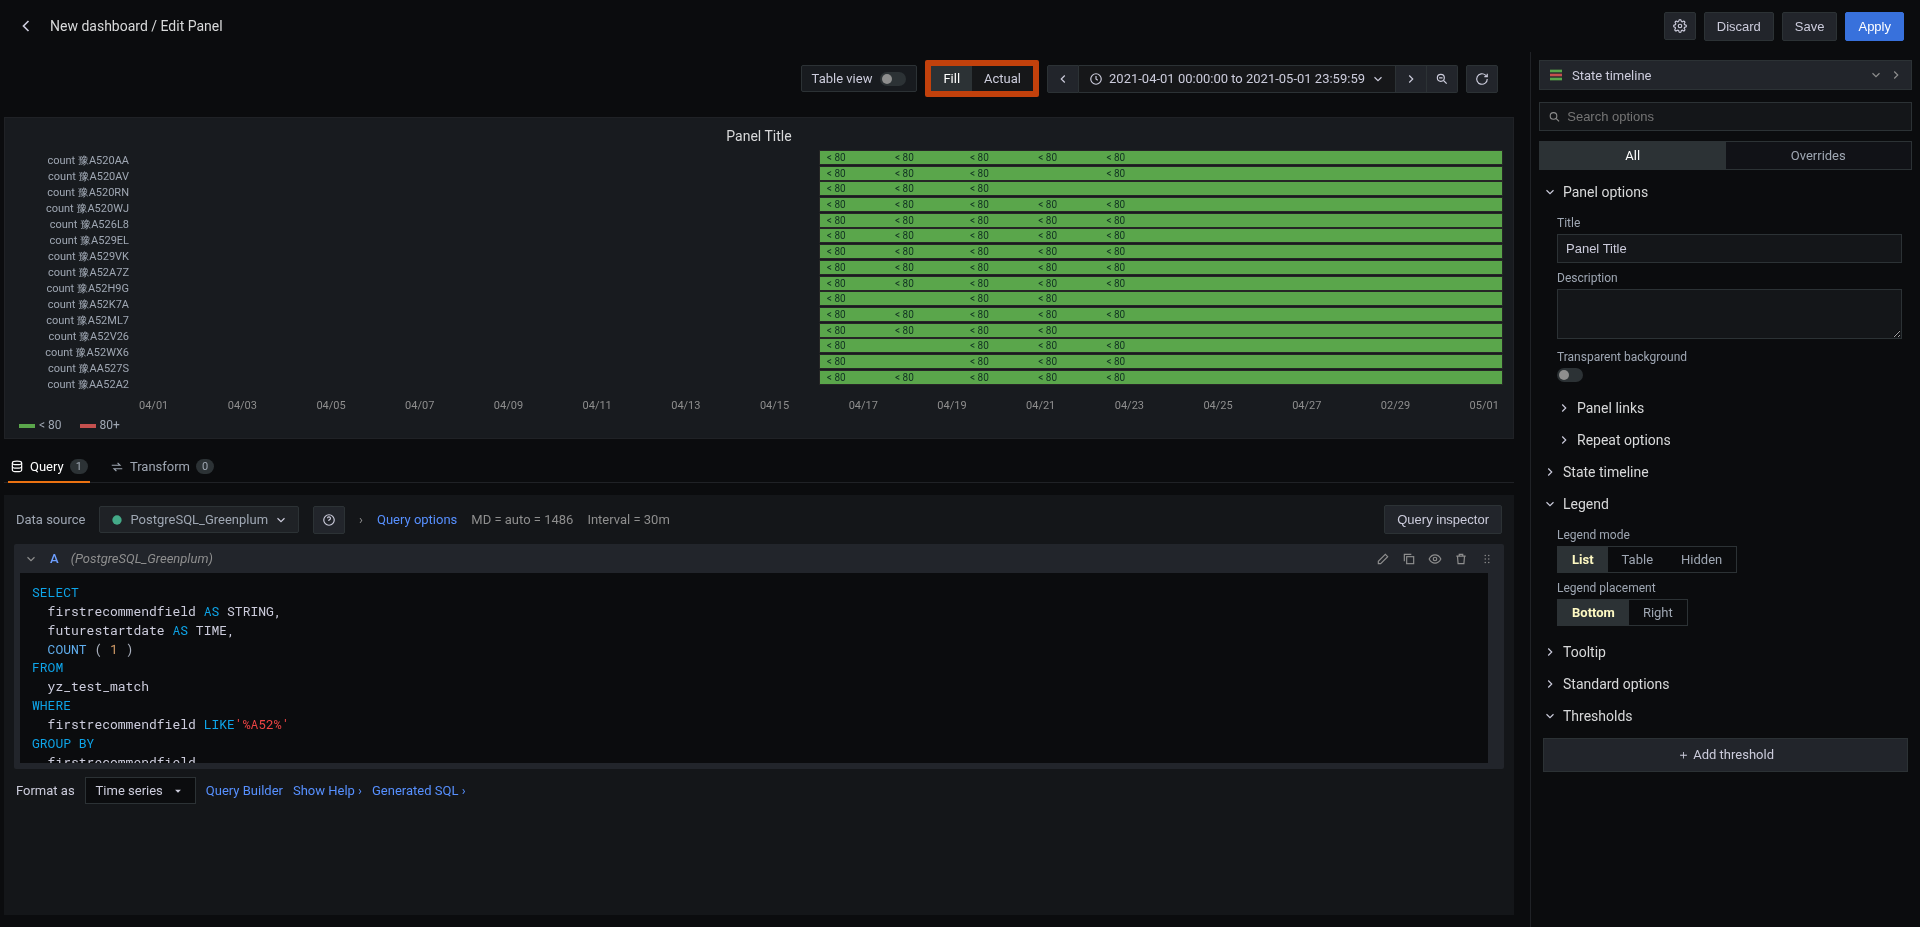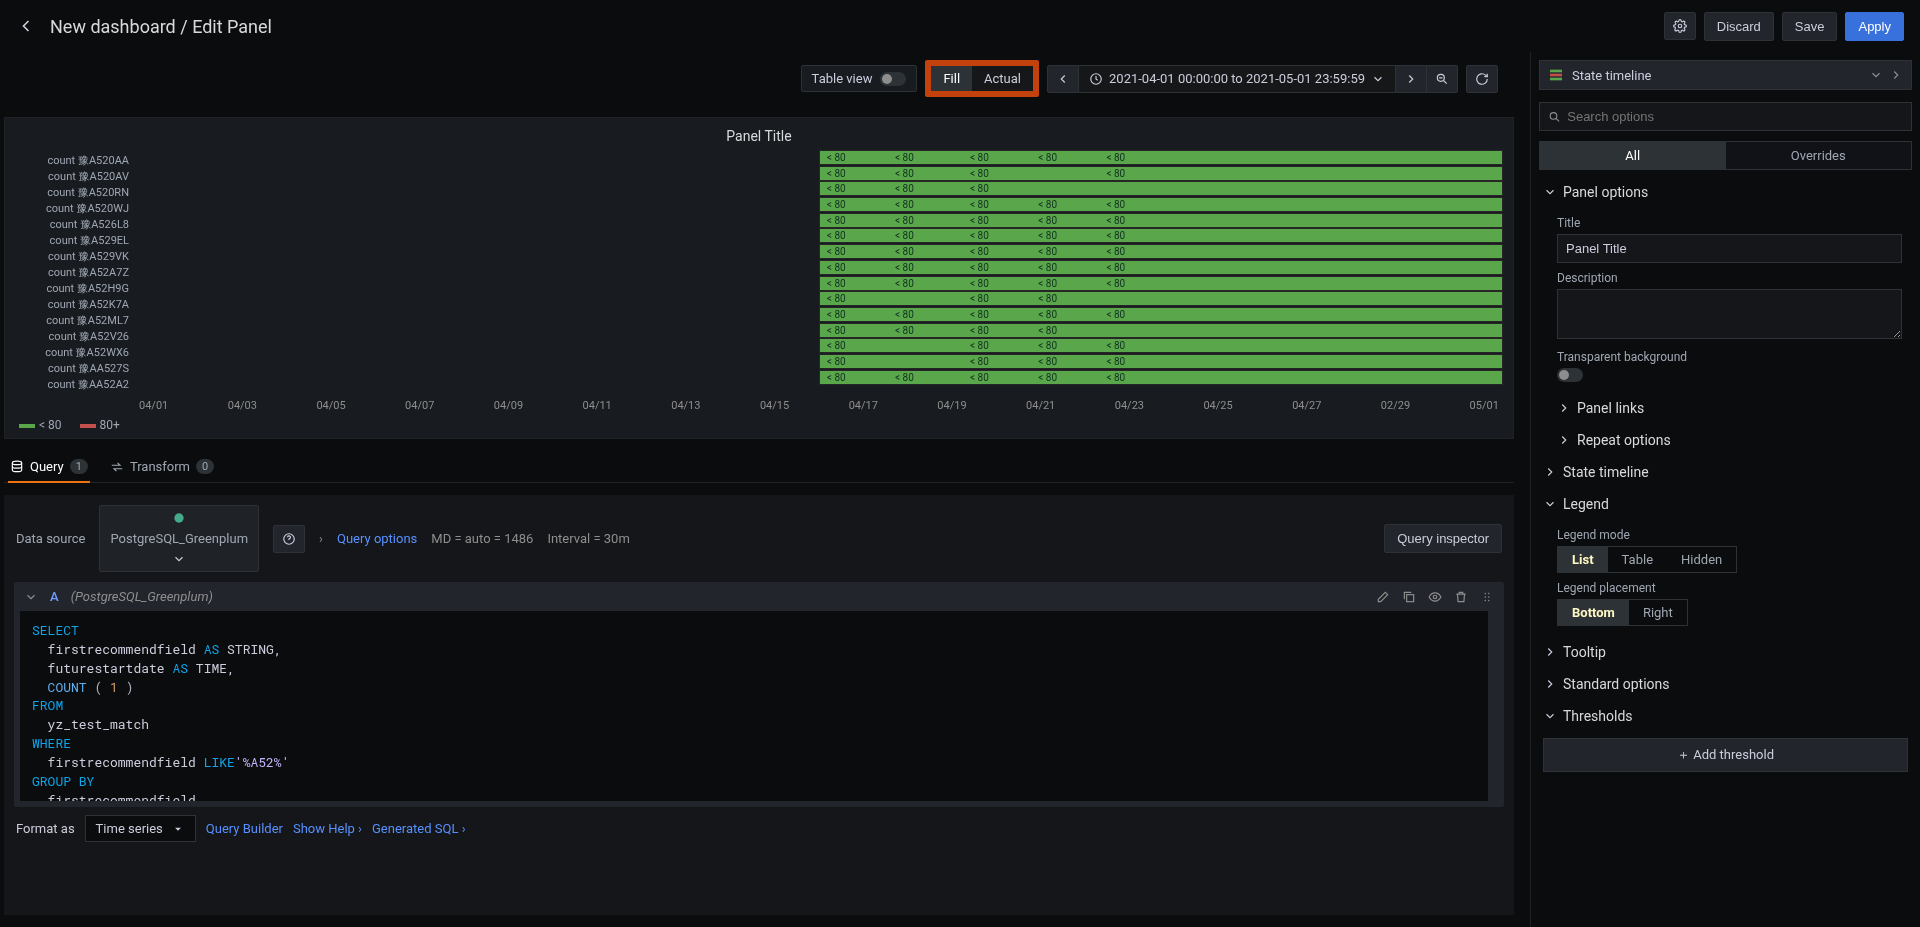--- a/index.html
+++ b/index.html
@@ -15,21 +15,21 @@
 
 .topbar {
   display: flex;
   align-items: center;
   justify-content: space-between;
   height: 52px;
   padding: 0 16px;
 }
 .topbar-left { display: flex; align-items: center; gap: 14px; }
 .back-arrow { width:20px; height:20px; color:#ccccdc; cursor:pointer; }
-.breadcrumb { font-size: 18px; color: #d8d9da; }
+.breadcrumb { font-size: 14px; color: #d8d9da; }
 .topbar-right { display: flex; gap: 8px; align-items:center; }
 .btn {
   background: #22252b;
   border: 1px solid #2c3235;
   color: #ccccdc;
   padding: 6px 12px;
   border-radius: 2px;
   cursor: pointer;
   font-size: 13px;
 }
@@ -101,41 +101,41 @@
 .tab { display:flex; align-items:center; gap:6px; padding:8px 2px; cursor:pointer; color:#9fa7b3; position:relative;}
 .tab.active { color:#fff; }
 .tab.active::after{content:"";position:absolute;left:0;right:0;bottom:-1px;height:2px;background:#ec7211;}
 .badge{background:#2c3235;border-radius:8px;padding:1px 6px;font-size:11px;color:#9fa7b3;}
 
 .query-area { background:#141619; flex:1; display:flex; flex-direction:column; }
 .query-topbar {
   display:flex; align-items:center; gap:14px; padding:10px 12px;
   font-size:13px; color:#9fa7b3;
 }
-.ds-select { display:flex; align-items:center; gap:6px; background:#1f2226; border:1px solid #2c3235; padding:5px 10px; border-radius:2px;flex-direction:column;}
+.ds-select { display:flex; align-items:center; gap:6px; background:#1f2226; border:1px solid #2c3235; padding:5px 10px; border-radius:2px;}
 .link { color:#5790ff; cursor:pointer; }
 .query-inspector-btn { margin-left:auto; }
 .query-row {
   background:#22252b; margin:0 10px; border-radius:2px;
 }
 .query-row-header{
   display:flex; align-items:center; gap:12px; padding:7px 10px;
   font-size:13px;
 }
 .query-letter { color:#6e9fff; font-weight:500; }
 .query-ds-name { color:#8e8e8e; font-style:italic; }
 .row-actions{margin-left:auto;display:flex;gap:12px;color:#8e8e8e;}
 .row-actions span{cursor:pointer;}
 .code {
   background:#0b0c0e; margin:0 6px 6px 6px; padding:10px 12px;
   font-family:"Roboto Mono","Menlo",monospace; font-size:13px; line-height:1.45;
   color:#ccccdc; white-space:pre; overflow:hidden; position:relative;
   height:190px;
 }
-.kw{color:#0ea5e9;} .fn{color:#61afef;} .num{color:#d19a66;} .str{color:#c4b5fd;} .op{color:#abb2bf;}
+.kw{color:#0ea5e9;} .fn{color:#61afef;} .num{color:#d19a66;} .str{color:#ef4444;} .op{color:#abb2bf;}
 .code::after{content:"";position:absolute;right:0;top:0;bottom:0;width:10px;background:#22252b;}
 .query-footer{display:flex;align-items:center;gap:10px;padding:8px 12px;}
 .dropdown{background:#0b0c0e;border:1px solid #2c3235;padding:5px 10px;display:flex;align-items:center;gap:8px;}
 
 .viz-picker{display:flex;align-items:center;justify-content:space-between;background:#22252b;border:1px solid #2c3235;margin:8px;padding:6px 8px;cursor:pointer;}
 .viz-picker-left{display:flex;align-items:center;gap:8px;}
 .search-opts{margin:4px 8px;background:#141619;border:1px solid #2c3235;padding:6px 8px;display:flex;align-items:center;gap:6px;}
 .tabseg{display:flex;margin:6px 8px;background:#111217;border:1px solid #2c3235;}
 .tabseg>div{flex:1;text-align:center;padding:6px 0;cursor:pointer;color:#9fa7b3;}
 .tabseg>div.active{background:#2c3235;color:#fff;}

